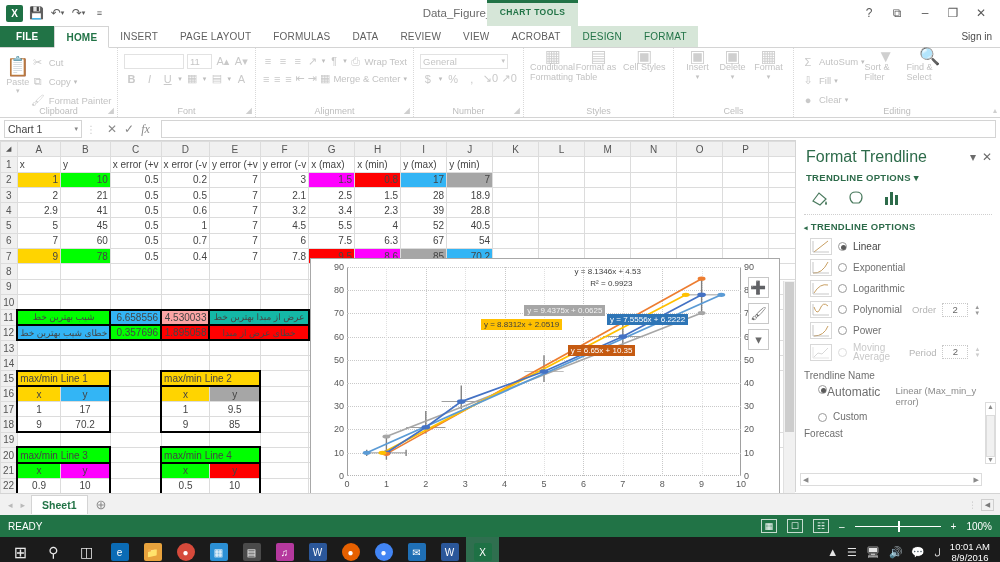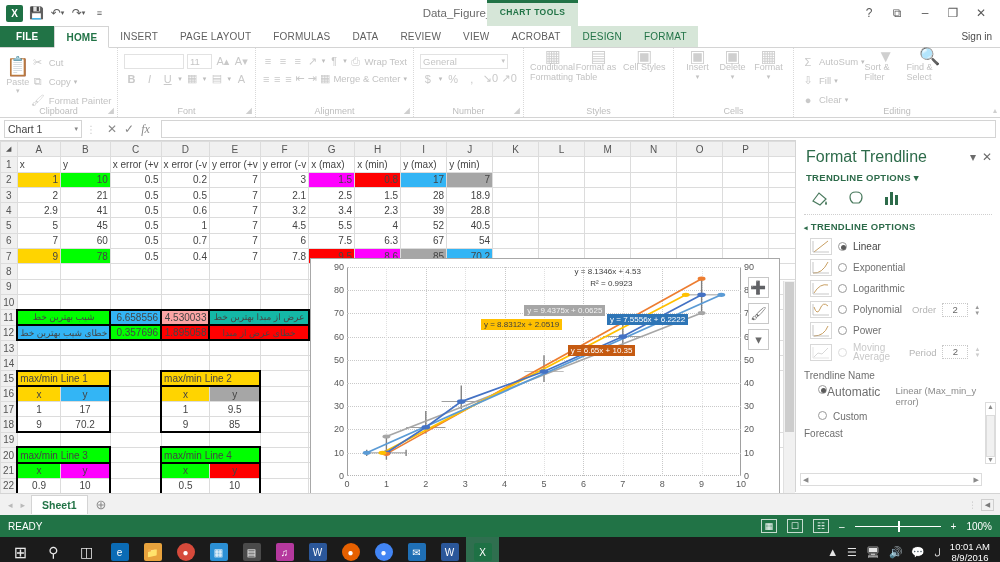--- a/index.html
+++ b/index.html
@@ -1044,21 +1044,21 @@
     <span class="spin">2</span>
     <span style="font-size:6px; color:#ccc">▲<br>▼</span>
   </div>
 
   <div style="padding:7px 0 0 8px; font-size:10px; color:#6f6f6f">Trendline Name</div>
   <div style="display:flex; align-items:flex-start; padding:4px 0 0 22px">
     <span class="radio on"></span>
     <span style="font-size:12px; color:#6f6f6f; padding-left:0; width:70px">Automatic</span>
     <span style="font-size:9.5px; color:#8a8a8a; line-height:11px">Linear (Max_min_y error)</span>
   </div>
-  <div style="display:flex; align-items:flex-start; padding:4px 0 0 22px">
+  <div style="display:flex; align-items:flex-end; padding:4px 0 0 22px">
     <span class="radio"></span>
     <span style="font-size:10px; color:#6f6f6f; padding-left:6px">Custom</span>
   </div>
   <div style="padding:6px 0 0 8px; font-size:10px; color:#6f6f6f">Forecast</div>
 
   <div class="panescroll">
     <div style="text-align:center; font-size:7px; color:#8a8a8a">▲</div>
     <div class="thumb"></div>
     <div style="position:absolute; bottom:0; left:0; right:0; text-align:center; font-size:7px; color:#8a8a8a">▼</div>
   </div>

